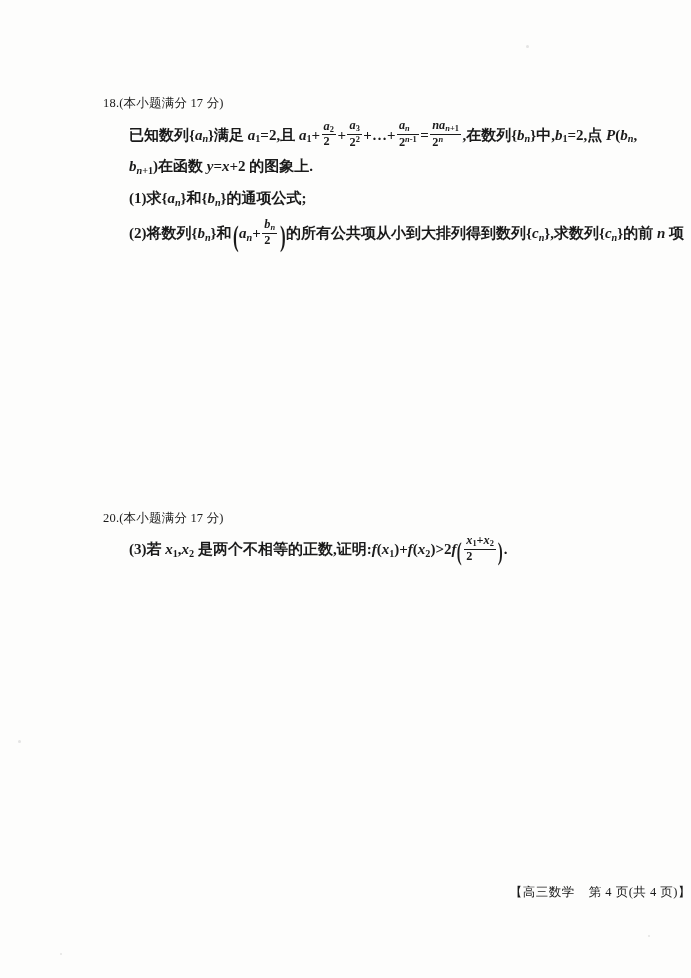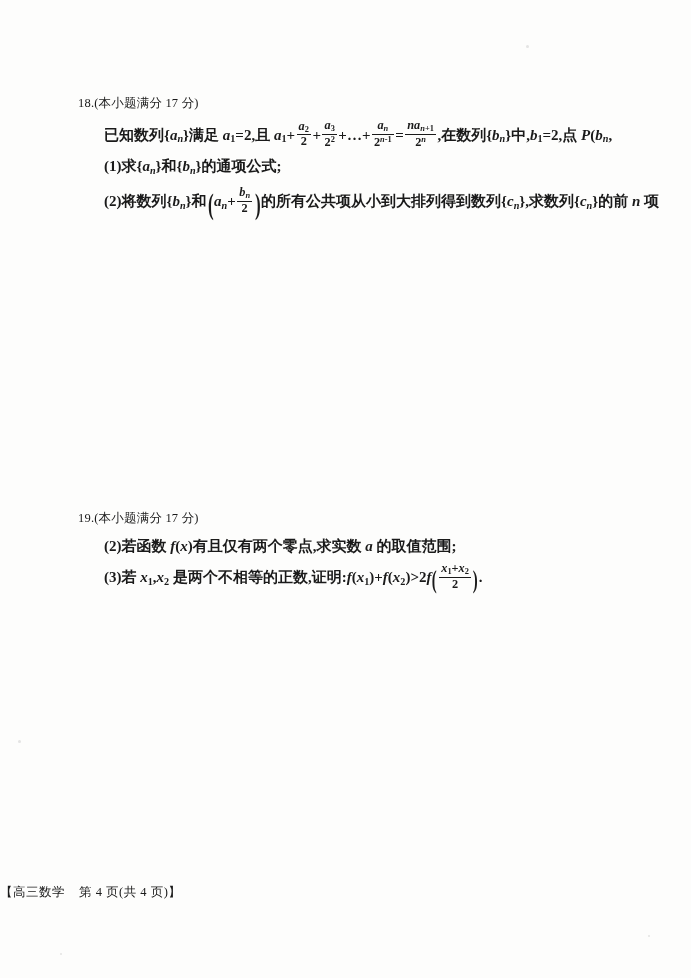--- a/index.html
+++ b/index.html
@@ -23,20 +23,21 @@
   
   .speckle {
     position: absolute;
     background: #cfcfcf;
     border-radius: 50%;
     opacity: .55;
   }
   .qblock {
     position: absolute;
     width: 540px;
+    margin-left: 25px;
   }
   .q-head {
     font-size: 12.5px;
     letter-spacing: .2px;
     margin: 0 0 7px 0;
     white-space: nowrap;
   }
   .q-head .num {
     font-family: "Liberation Serif", serif;
   }
@@ -49,21 +50,20 @@
     font-weight: bold;
   }
   .hang { padding-left: 46px; }
 
   
   .mi { font-style: italic; font-family: "Liberation Serif", serif; }
   .mn { font-style: normal; }
   .frac {
     display: inline-block;
     vertical-align: -0.48em;
-    text-align: center;
     font-size: .82em;
     line-height: 1.12;
     margin: 0 1.5px;
   }
   .frac .num-part {
     display: block;
     padding: 0 2px;
     border-bottom: 1px solid #1a1a1a;
   }
   .frac .den-part {
@@ -93,21 +93,21 @@
     line-height: 0;
     vertical-align: -0.26em;
     transform: scaleX(.6);
     margin: 0 -1px;
   }
   .footer {
     position: absolute;
     left: 0;
     right: 0;
     top: 884px;
-    text-align: left;
+    text-align: right;
     font-size: 12.5px;
     letter-spacing: .5px;
   }
   .footer .gap { display: inline-block; width: 14px; }
 </style>
 </head>
 <body>
 
 <div class="page">
 
@@ -120,42 +120,42 @@
   <div class="qblock" style="left:78px; top:95px;">
 
     <p class="q-head">
       <span class="num">18.</span><span>(本小题满分 17 分)</span>
     </p>
 
     <p class="line">
       已知数列{<span class="mi">a</span><sub class="mi">n</sub>}满足 <span class="mi">a</span><sub class="mn">1</sub>=2,且 <span class="mi">a</span><sub class="mn">1</sub>+<span class="frac"><span class="num-part"><span class="mi">a</span><sub class="mn">2</sub></span><span class="den-part">2</span></span>+<span class="frac"><span class="num-part"><span class="mi">a</span><sub class="mn">3</sub></span><span class="den-part">2<sup>2</sup></span></span>+…+<span class="frac"><span class="num-part"><span class="mi">a</span><sub class="mi">n</sub></span><span class="den-part">2<sup class="mi">n</sup><sup class="mn">-1</sup></span></span>=<span class="frac"><span class="num-part"><span class="mi">na</span><sub class="mi">n</sub><sub class="mn">+1</sub></span><span class="den-part">2<sup class="mi">n</sup></span></span>,在数列{<span class="mi">b</span><sub class="mi">n</sub>}中,<span class="mi">b</span><sub class="mn">1</sub>=2,点 <span class="mi">P</span>(<span class="mi">b</span><sub class="mi">n</sub>,
     </p>
 
+    <p class="line">
+      <span class="mi">b</span><sub class="mi">n</sub><sub class="mn">+1</sub>)在函数 <span class="mi">y</span>=<span class="mi">x</span>+2 的图象上.
+    </p>
 
     <p class="line">
       (1)求{<span class="mi">a</span><sub class="mi">n</sub>}和{<span class="mi">b</span><sub class="mi">n</sub>}的通项公式;
     </p>
 
     <p class="line">
       (2)将数列{<span class="mi">b</span><sub class="mi">n</sub>}和<span class="bigparen">(</span><span class="mi">a</span><sub class="mi">n</sub>+<span class="frac"><span class="num-part"><span class="mi">b</span><sub class="mi">n</sub></span><span class="den-part">2</span></span><span class="bigparen">)</span>的所有公共项从小到大排列得到数列{<span class="mi">c</span><sub class="mi">n</sub>},求数列{<span class="mi">c</span><sub class="mi">n</sub>}的前 <span class="mi">n</span> 项
     </p>
 
   </div>
 
   <div class="qblock" style="left:78px; top:510px;">
 
     <p class="q-head">
-      <span class="num">19.</span><span>(本小题满分 17 分)</span>
+      <span class="num">20.</span><span>(本小题满分 17 分)</span>
     </p>
 
 
 
-    <p class="line">
-      (2)若函数 <span class="mi">f</span>(<span class="mi">x</span>)有且仅有两个零点,求实数 <span class="mi">a</span> 的取值范围;
-    </p>
 
     <p class="line">
       (3)若 <span class="mi">x</span><sub class="mn">1</sub>,<span class="mi">x</span><sub class="mn">2</sub> 是两个不相等的正数,证明:<span class="mi">f</span>(<span class="mi">x</span><sub class="mn">1</sub>)+<span class="mi">f</span>(<span class="mi">x</span><sub class="mn">2</sub>)&gt;2<span class="mi">f</span><span class="bigparen2">(</span><span class="frac"><span class="num-part"><span class="mi">x</span><sub class="mn">1</sub>+<span class="mi">x</span><sub class="mn">2</sub></span><span class="den-part">2</span></span><span class="bigparen2">)</span>.
     </p>
   </div>
 
   <div class="footer">
     <span>【</span><span>高三数学</span><span class="gap"></span><span>第 4 页(共 4 页)</span><span>】</span>
   </div>
 

